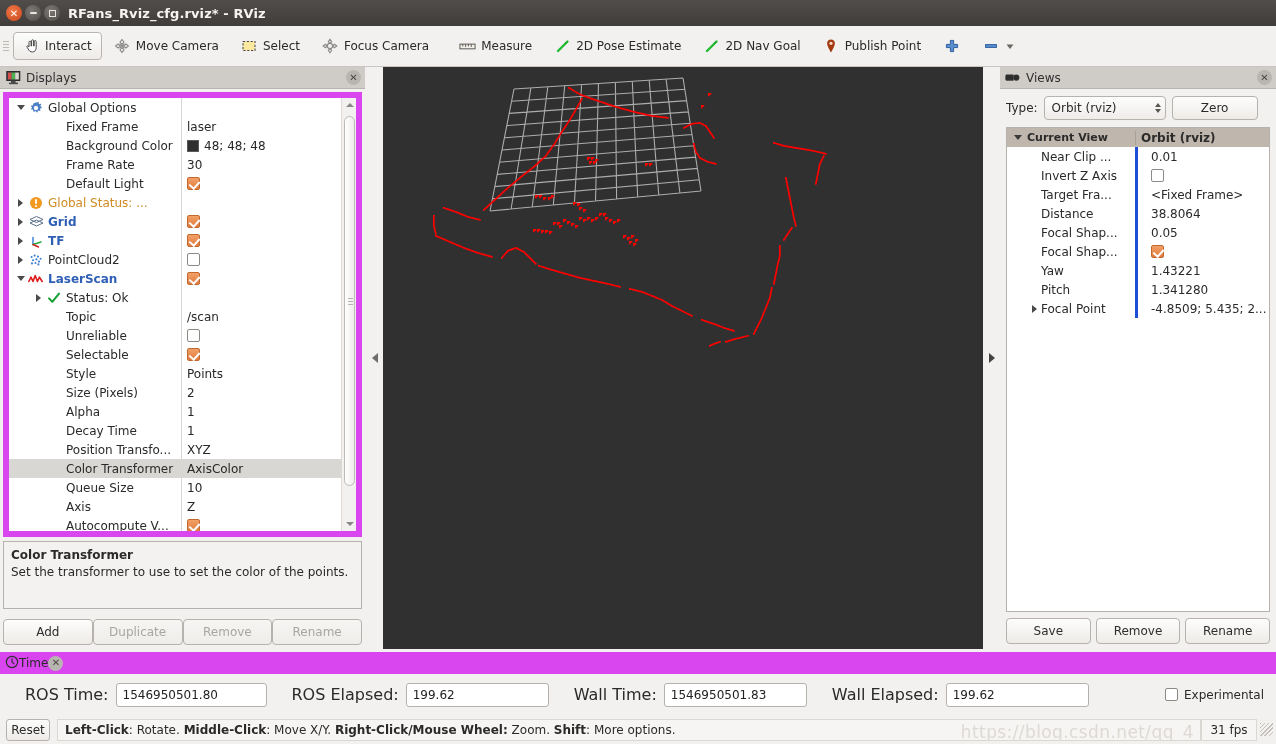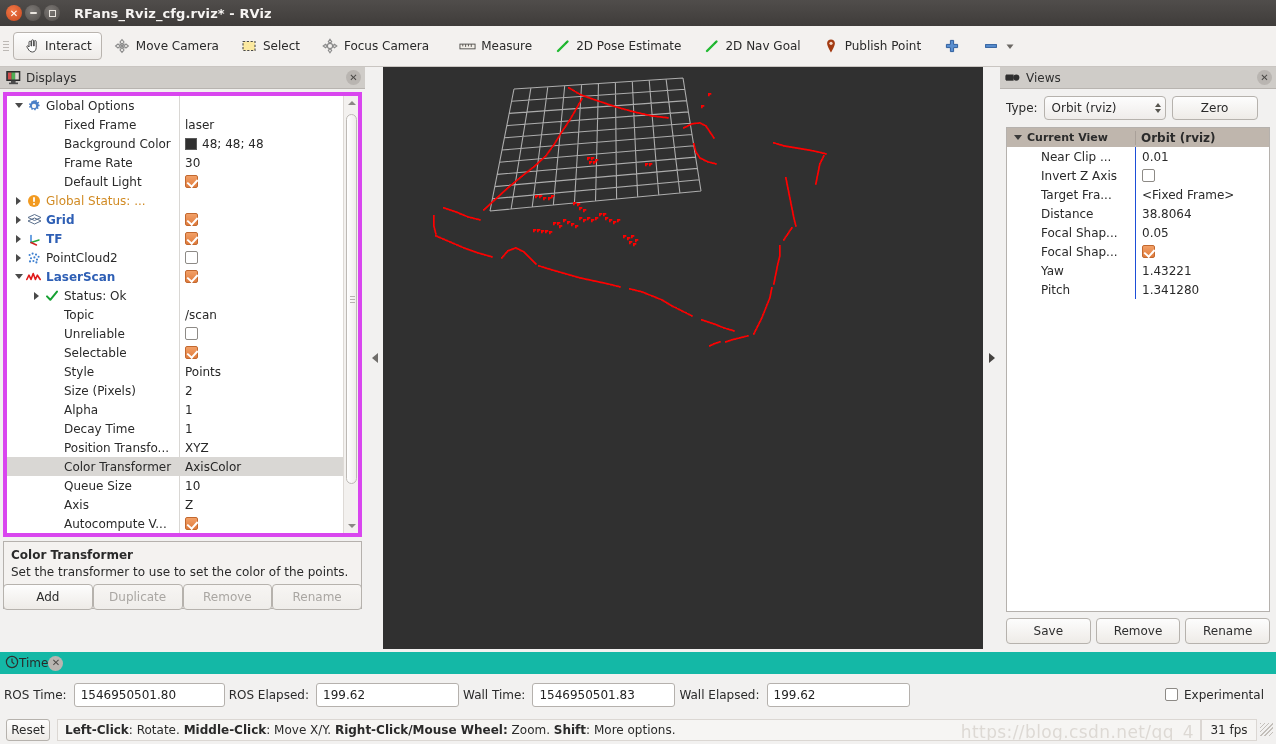--- a/index.html
+++ b/index.html
@@ -24,21 +24,21 @@
   .wbtn { width: 16px; height: 16px; border-radius: 50%; position: relative;
           display: flex; align-items: center; justify-content: center; }
   .wbtn.close { background: radial-gradient(circle at 40% 35%, #f07746, #d4562a 70%, #b8441f); }
   .wbtn.min, .wbtn.max { background: radial-gradient(circle at 40% 35%, #7c7875, #5d5956 70%, #4e4a47); }
   .wbtn span { color: #f4efe9; font-size: 9px; line-height: 1; }
   .wbtn .glyph-min { display:block; width:7px; height:2px; background:#eae5df; border-radius:1px; }
   .wbtn .glyph-max { display:block; width:7px; height:7px; border:1.5px solid #eae5df; }
   .wbtn .glyph-close { display:block; font-size:10px; font-weight:bold; color:#fff; line-height:9px; }
   .wtitle {
     color: #f6f4f2; font-weight: bold; font-size: 13px;
-    margin-left: 14px; letter-spacing: .1px;
+    margin-left: 8px; letter-spacing: .1px;
   }
 
   
   .toolbar {
     position: absolute; left: 0; top: 26px; width: 1276px; height: 41px;
     background: #f3f1ef;
     border-bottom: 1px solid #c9c5c1;
     display: flex; align-items: center;
   }
   .tb-grip { width: 12px; height: 41px; display:flex; align-items:center; justify-content:center; }
@@ -71,21 +71,21 @@
     display:flex; align-items:center; justify-content:center;
     font-size: 10px; font-weight: bold; line-height: 1;
   }
 
   
   #displays {
     position: absolute; left: 0; top: 67px; width: 365px; height: 582px;
     background: #f2f1f0;
   }
   .dp-body { position:absolute; left:3px; top:25px; width:359px; height:445px;
-    background:#ffffff; border:4px solid #d946ef; overflow:hidden; }
+    background:#ffffff; border:6px solid #d946ef; overflow:hidden; }
   .tree { position:absolute; left:0; top:0; right:15px; bottom:0; }
   .trow { height: 19px; display: flex; align-items: center; position: relative; }
   .trow.sel { background: #d9d7d4; }
   .tcol-name { width: 172px; display:flex; align-items:center; height:19px;
     padding-left: 4px; overflow:hidden; white-space:nowrap; }
   .tcol-val { flex:1; display:flex; align-items:center; height:19px; padding-left:5px;
     border-left: 1px solid #d9d7d4; overflow:hidden; white-space:nowrap; }
   .twist { width: 15px; height:19px; display:flex; align-items:center; justify-content:center;
     flex: 0 0 15px; }
   .twist .tri-r { width:0;height:0;border-left:5px solid #4a4a4a;border-top:4px solid transparent;border-bottom:4px solid transparent; }
@@ -120,21 +120,21 @@
   .vsb .thumb i { position:absolute; left:3px; top:50%; margin-top:-3px; width:5px; height:7px;
     background: repeating-linear-gradient(to bottom,#b6b2ae 0 1px, transparent 1px 3px); }
 
   
   .dp-desc {
     position:absolute; left:3px; top:474px; width:359px; height:68px;
     background:#f4f2f0; border:1px solid #b5b1ad; padding:5px 7px;
     font-size:12px; line-height:17px;
   }
   .dp-desc b { font-size:12px; }
-  .dp-btns { position:absolute; left:3px; top:517px; width:359px; height:28px;
+  .dp-btns { position:absolute; left:3px; top:552px; width:359px; height:28px;
     display:flex; gap:0; }
   .btn {
     flex:1; height:26px; border:1px solid #b6b2ad; border-radius:4px;
     background: linear-gradient(to bottom,#fdfdfd,#eeebe7);
     display:flex; align-items:center; justify-content:center;
     font-size:12px; color:#2e2e2e;
   }
   .btn.dim { color:#a9a6a2; background: linear-gradient(to bottom,#f7f5f3,#efedea); }
 
   
@@ -168,31 +168,31 @@
     background: linear-gradient(to bottom,#fdfdfd,#eeebe7);
     display:flex; align-items:center; justify-content:center; font-size:12px; }
   .vw-tree { position:absolute; left:6px; top:60px; width:264px; height:485px;
     background:#ffffff; border:1px solid #b5b1ad; overflow:hidden; }
   .vh { height:19px; display:flex; align-items:center; background:#bfb6ad; }
   .vh .c1 { width:128px; display:flex; align-items:center; padding-left:2px; font-weight:bold; font-size:11px; color:#2b2b2b;}
   .vh .c2 { flex:1; padding-left:5px; font-weight:bold; font-size:12px; color:#2b2b2b; border-left:1px solid #a9a099;}
   .vrow { height:19px; display:flex; align-items:center; }
   .vrow .c1 { width:128px; display:flex; align-items:center; height:19px; padding-left:2px;
     white-space:nowrap; overflow:hidden; }
-  .vrow .c2 { flex:1; height:19px; display:flex; align-items:center; padding-left:6px;
-    border-left:1px solid #1d4ed8; white-space:nowrap; overflow:hidden; font-size:12px; }
+  .vrow .c2 { flex:1; height:19px; display:flex; align-items:center; padding-left:13px;
+    border-left:3px solid #1d4ed8; white-space:nowrap; overflow:hidden; font-size:12px; }
   .vrow .ind { width:32px; flex:0 0 32px; }
   .vrow .ind.tw { display:flex; align-items:center; justify-content:flex-end; padding-right:4px; }
   .vw-btns { position:absolute; left:6px; top:551px; width:264px; height:28px; display:flex; gap:5px; }
 
   
   #timepanel { position:absolute; left:0; top:652px; width:1276px; height:63px; background:#f2f1f0; }
-  .time-title { height:22px; background:#14b8a6; display:flex; align-items:center; padding:0 4px 0 5px; }
+  .time-title { height:22px; background:#d946ef; display:flex; align-items:center; padding:0 4px 0 5px; }
   .time-row { position:absolute; left:0; top:26px; width:1276px; height:33px; display:flex; align-items:center; }
-  .tlbl { font-size:12px; margin-left:4px; margin-right:7px; white-space:nowrap; }
+  .tlbl { font-size:16px; margin-left:25px; margin-right:7px; white-space:nowrap; }
   .tfield {
     height:24px; border:1px solid #b5b1ad; border-radius:3px; background:#ffffff;
     display:flex; align-items:center; padding:0 6px; font-size:12px; color:#222;
   }
   .chk-exp { margin-left:auto; margin-right:12px; display:flex; align-items:center; gap:6px; }
   .cb2 { width:13px; height:13px; border:1px solid #8d8a86; background:#fff; border-radius:2px; }
 
   
   #statusbar { position:absolute; left:0; top:715px; width:1276px; height:29px;
     background:#f2f1f0; display:flex; align-items:center; }
@@ -817,20 +817,31 @@
           </div>
           <div class="vrow">
             <div class="c1">
               <span class="ind"></span>
               <span>Pitch</span>
             </div>
             <div class="c2">
               <span>1.341280</span>
             </div>
           </div>
+          <div class="vrow">
+            <div class="c1">
+              <span class="ind tw">
+                <i style="width:0;height:0;border-left:5px solid #4a4a4a;border-top:4px solid transparent;border-bottom:4px solid transparent;display:block;"></i>
+              </span>
+              <span>Focal Point</span>
+            </div>
+            <div class="c2">
+              <span>-4.8509; 5.435; 2...</span>
+            </div>
+          </div>
         </div>
     </div>
 
     <div class="vw-btns">
       <div class="btn">Save</div>
       <div class="btn">Remove</div>
       <div class="btn">Rename</div>
     </div>
   </div>
 

